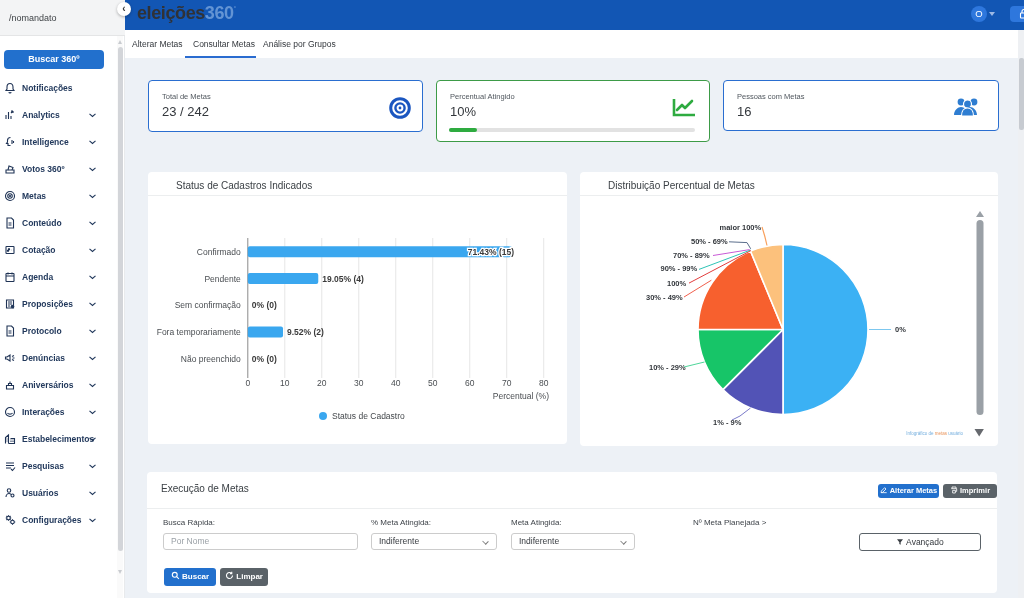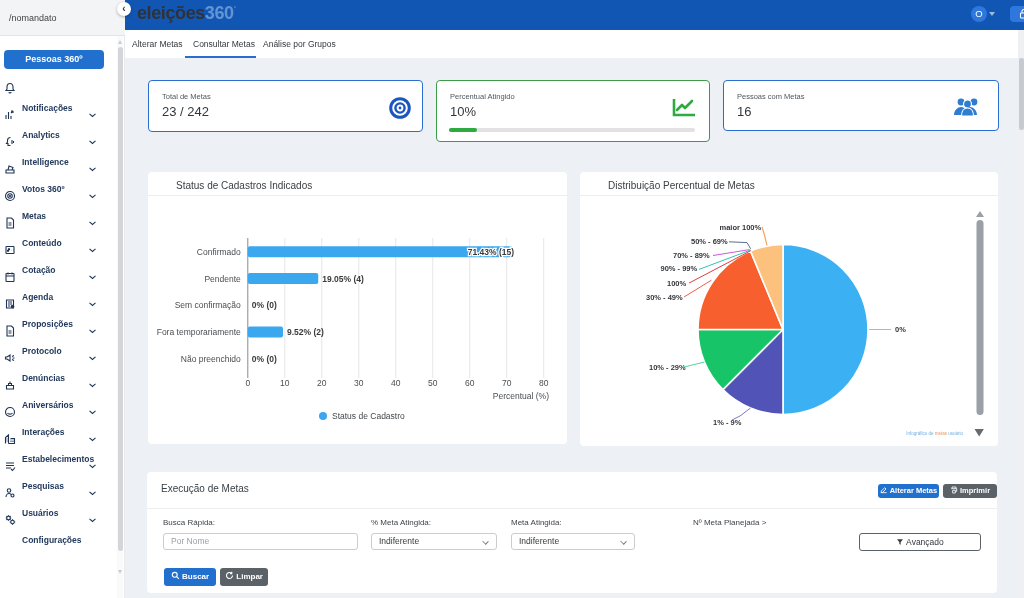--- a/index.html
+++ b/index.html
@@ -13,21 +13,21 @@
 #avatar { position:absolute; left:971px; top:6px; width:16px; height:16px; border-radius:50%; background:#2e77dd; color:#fff; font-size:9.5px; text-align:center; line-height:16px; }
 #avcaret { position:absolute; left:989px; top:12px; width:0; height:0; border-left:3.5px solid transparent; border-right:3.5px solid transparent; border-top:4px solid #9db9e4; }
 #hbtn { position:absolute; left:1010px; top:6px; width:22px; height:16px; border-radius:4px; background:#2e77dd; }
 
 #sidebar { position:absolute; left:0; top:0; width:125px; height:598px; background:#fff; border-right:1px solid #e8eaec; }
 #sbtop { position:absolute; left:0; top:0; width:125px; height:36px; background:#f3f4f5; border-bottom:1px solid #e4e5e6; }
 #sbtop span { position:absolute; left:9px; top:13px; font-size:9px; color:#3f4347; }
 #acessar { position:absolute; left:4px; top:50px; width:100px; height:19px; background:#2270cd; border-radius:4px; color:#fff; font-size:9px; font-weight:bold; text-align:center; line-height:19px; }
 .mi { position:absolute; left:0; width:116px; height:20px; }
 .mi .ic { position:absolute; left:4px; top:50%; transform:translateY(-50%); width:12px; height:12px; }
-.mi .tx { position:absolute; left:22px; top:50%; transform:translateY(-50%); font-size:8.5px; font-weight:bold; color:#22395c; white-space:nowrap;margin-top:20px; }
+.mi .tx { position:absolute; left:22px; top:50%; transform:translateY(-50%); font-size:8.5px; font-weight:bold; color:#22395c; white-space:nowrap; }
 .mi .ch { position:absolute; left:88px; top:50%; transform:translateY(-50%); width:9px; height:9px; }
 .sb-scroll { position:absolute; left:117px; top:36px; width:6px; height:562px; background:#fafafa; }
 .sb-thumb { position:absolute; left:117.5px; top:47px; width:5px; height:504px; background:#d3d5d9; border-radius:3px; }
 
 #tabs { position:absolute; left:125px; top:30px; width:899px; height:28px; background:#fff; }
 #tabs .tab { position:absolute; top:9px; font-size:8.5px; color:#33373c; }
 #tabunderline { position:absolute; left:60px; top:26px; width:71px; height:2px; background:#2a6cd0; }
 
 .card { position:absolute; background:#fff; border-radius:4px; }
 #c1 { left:148px; top:80px; width:275px; height:52px; border:1px solid #2a6ed0; }
@@ -62,21 +62,21 @@
     <svg style="position:absolute;left:8px;top:2px;" width="12" height="12" viewBox="0 0 24 24" fill="none" stroke="#fff" stroke-width="2.2">
       <rect x="5" y="10" width="14" height="10" rx="1.5"></rect>
       <path d="M8 10 V7 a4 4 0 0 1 8 0 v3"></path>
     </svg>
   </div>
 
 <div id="sidebar"></div>
 <div id="sbtop">
     <span>/nomandato</span>
   </div>
-<div id="acessar">Pessoas 360º</div>
+<div id="acessar">Buscar 360º</div>
 <div id="menu">
     <div class="mi" style="top:78px;">
     <svg class="ic" viewBox="0 0 24 24" fill="none" stroke="#1f3355" stroke-width="2.2">
         <path d="M12 3 C8 3 6 6 6 10 v4 l-2 3 h16 l-2-3 v-4 c0-4-2-7-6-7 z"></path>
         <path d="M10 20 a2 2 0 0 0 4 0"></path>
       </svg>
     <span class="tx">Notificações</span>
     </div>
     <div class="mi" style="top:105px;">
     <svg class="ic" viewBox="0 0 24 24" fill="none" stroke="#1f3355" stroke-width="2.2">

